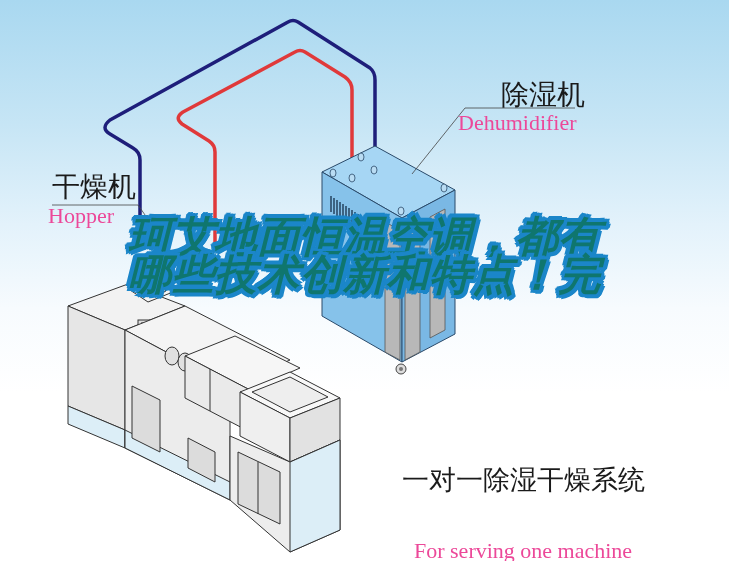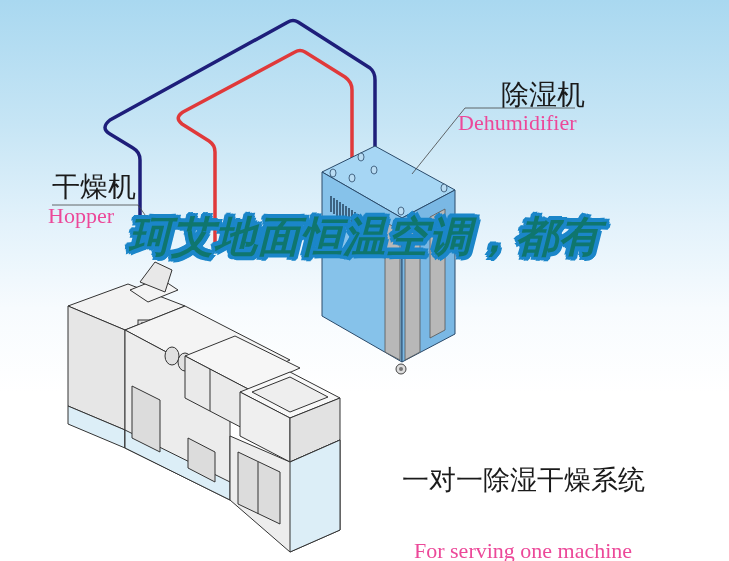--- a/index.html
+++ b/index.html
@@ -119,13 +119,14 @@
 <div class="label-en" style="left:458px; top:110px; font-size:22px;">Dehumidifier</div>
 
 <div class="label-cn" style="left:52px; top:168px; font-size:28px;">干燥机</div>
 <div class="label-en" style="left:48px; top:203px; font-size:22px;">Hopper</div>
 
 <div class="label-cn" style="left:402px; top:462px; font-size:27px;">一对一除湿干燥系统</div>
 <div class="label-en" style="left:414px; top:496px; font-size:22px;margin-top:42px;">For serving one machine</div>
 
 <div class="title-overlay">
   <span class="title-line">珂艾地面恒温空调，都有</span>
+  <span class="title-line">哪些技术创新和特点！完</span>
 </div>
 
 </body></html>

